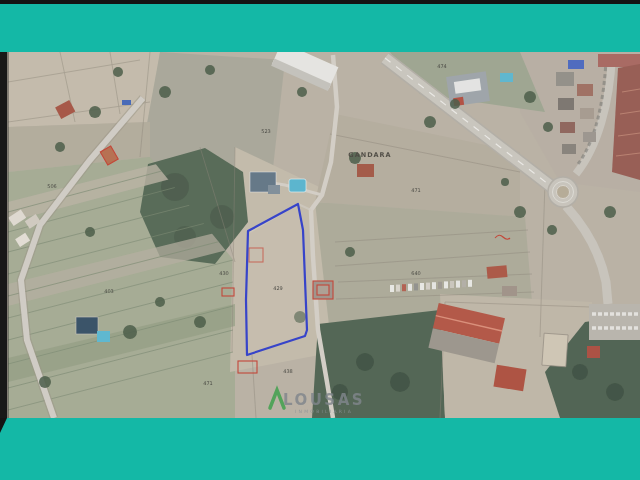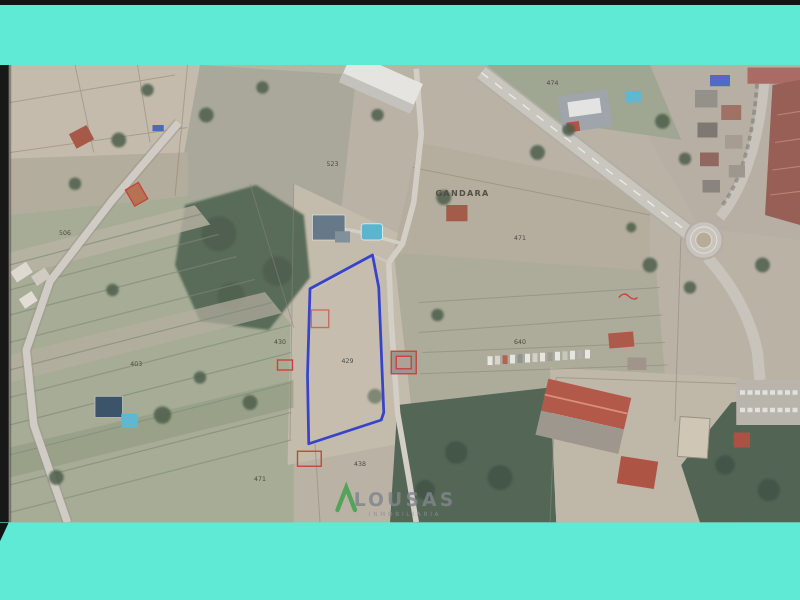--- a/index.html
+++ b/index.html
@@ -1,16 +1,16 @@
 <!DOCTYPE html>
 <html><head>
 <meta charset="utf-8">
 <style>
   html,body{margin:0;padding:0;background:#ffffff;}
-  .stage{position:relative;width:640px;height:480px;background:#5eead4;overflow:hidden;
+  .stage{position:relative;width:640px;height:480px;background:#14b8a6;overflow:hidden;
          font-family:"DejaVu Sans",sans-serif;}
   .strip-top{position:absolute;left:0;top:0;width:640px;height:4px;background:#141414;}
   .map-wrap{position:absolute;left:0;top:52px;width:640px;height:366px;}
   .map-wrap svg{display:block;}
   .corner-wedge{position:absolute;left:0;top:418px;width:7px;height:15px;background:#141414;
                 clip-path:polygon(0 0,100% 0,0 100%);}
   text{font-family:"DejaVu Sans",sans-serif;}
   .plabel{font-size:5px;fill:#44443f;opacity:.92;}
   .place{font-size:6.5px;font-weight:bold;fill:#4e4b44;letter-spacing:1px;opacity:.95;}
 </style>

